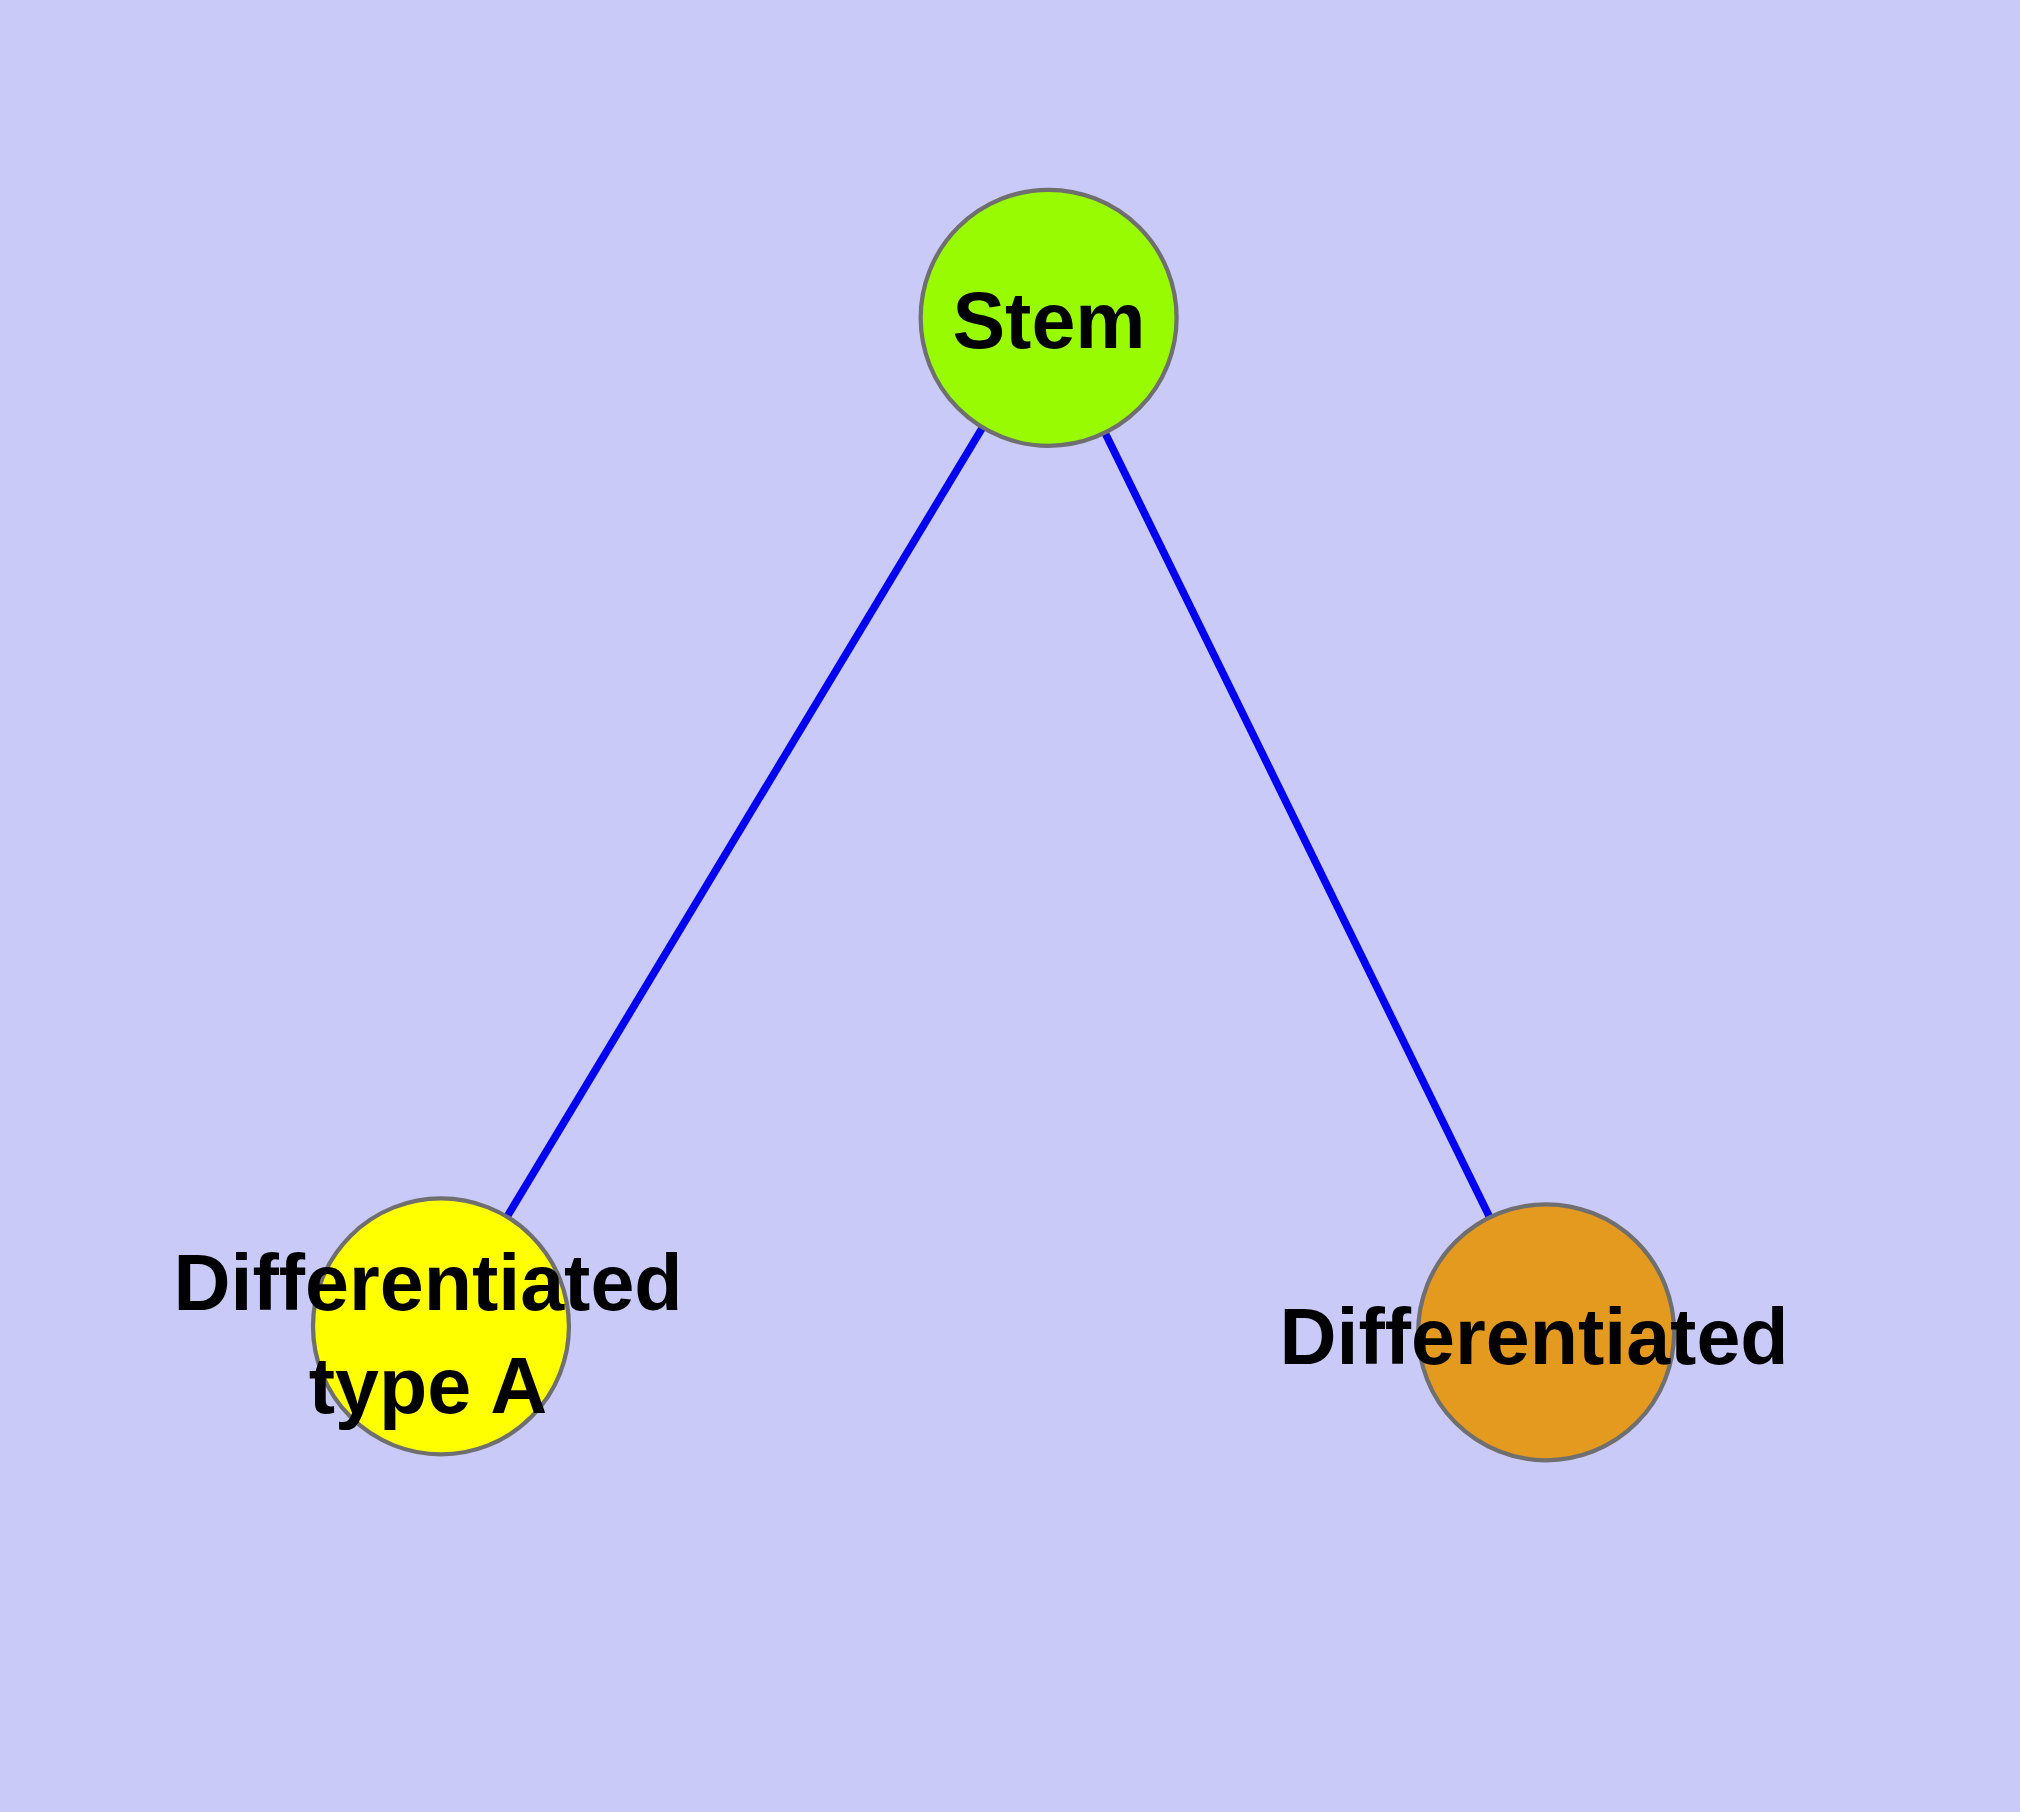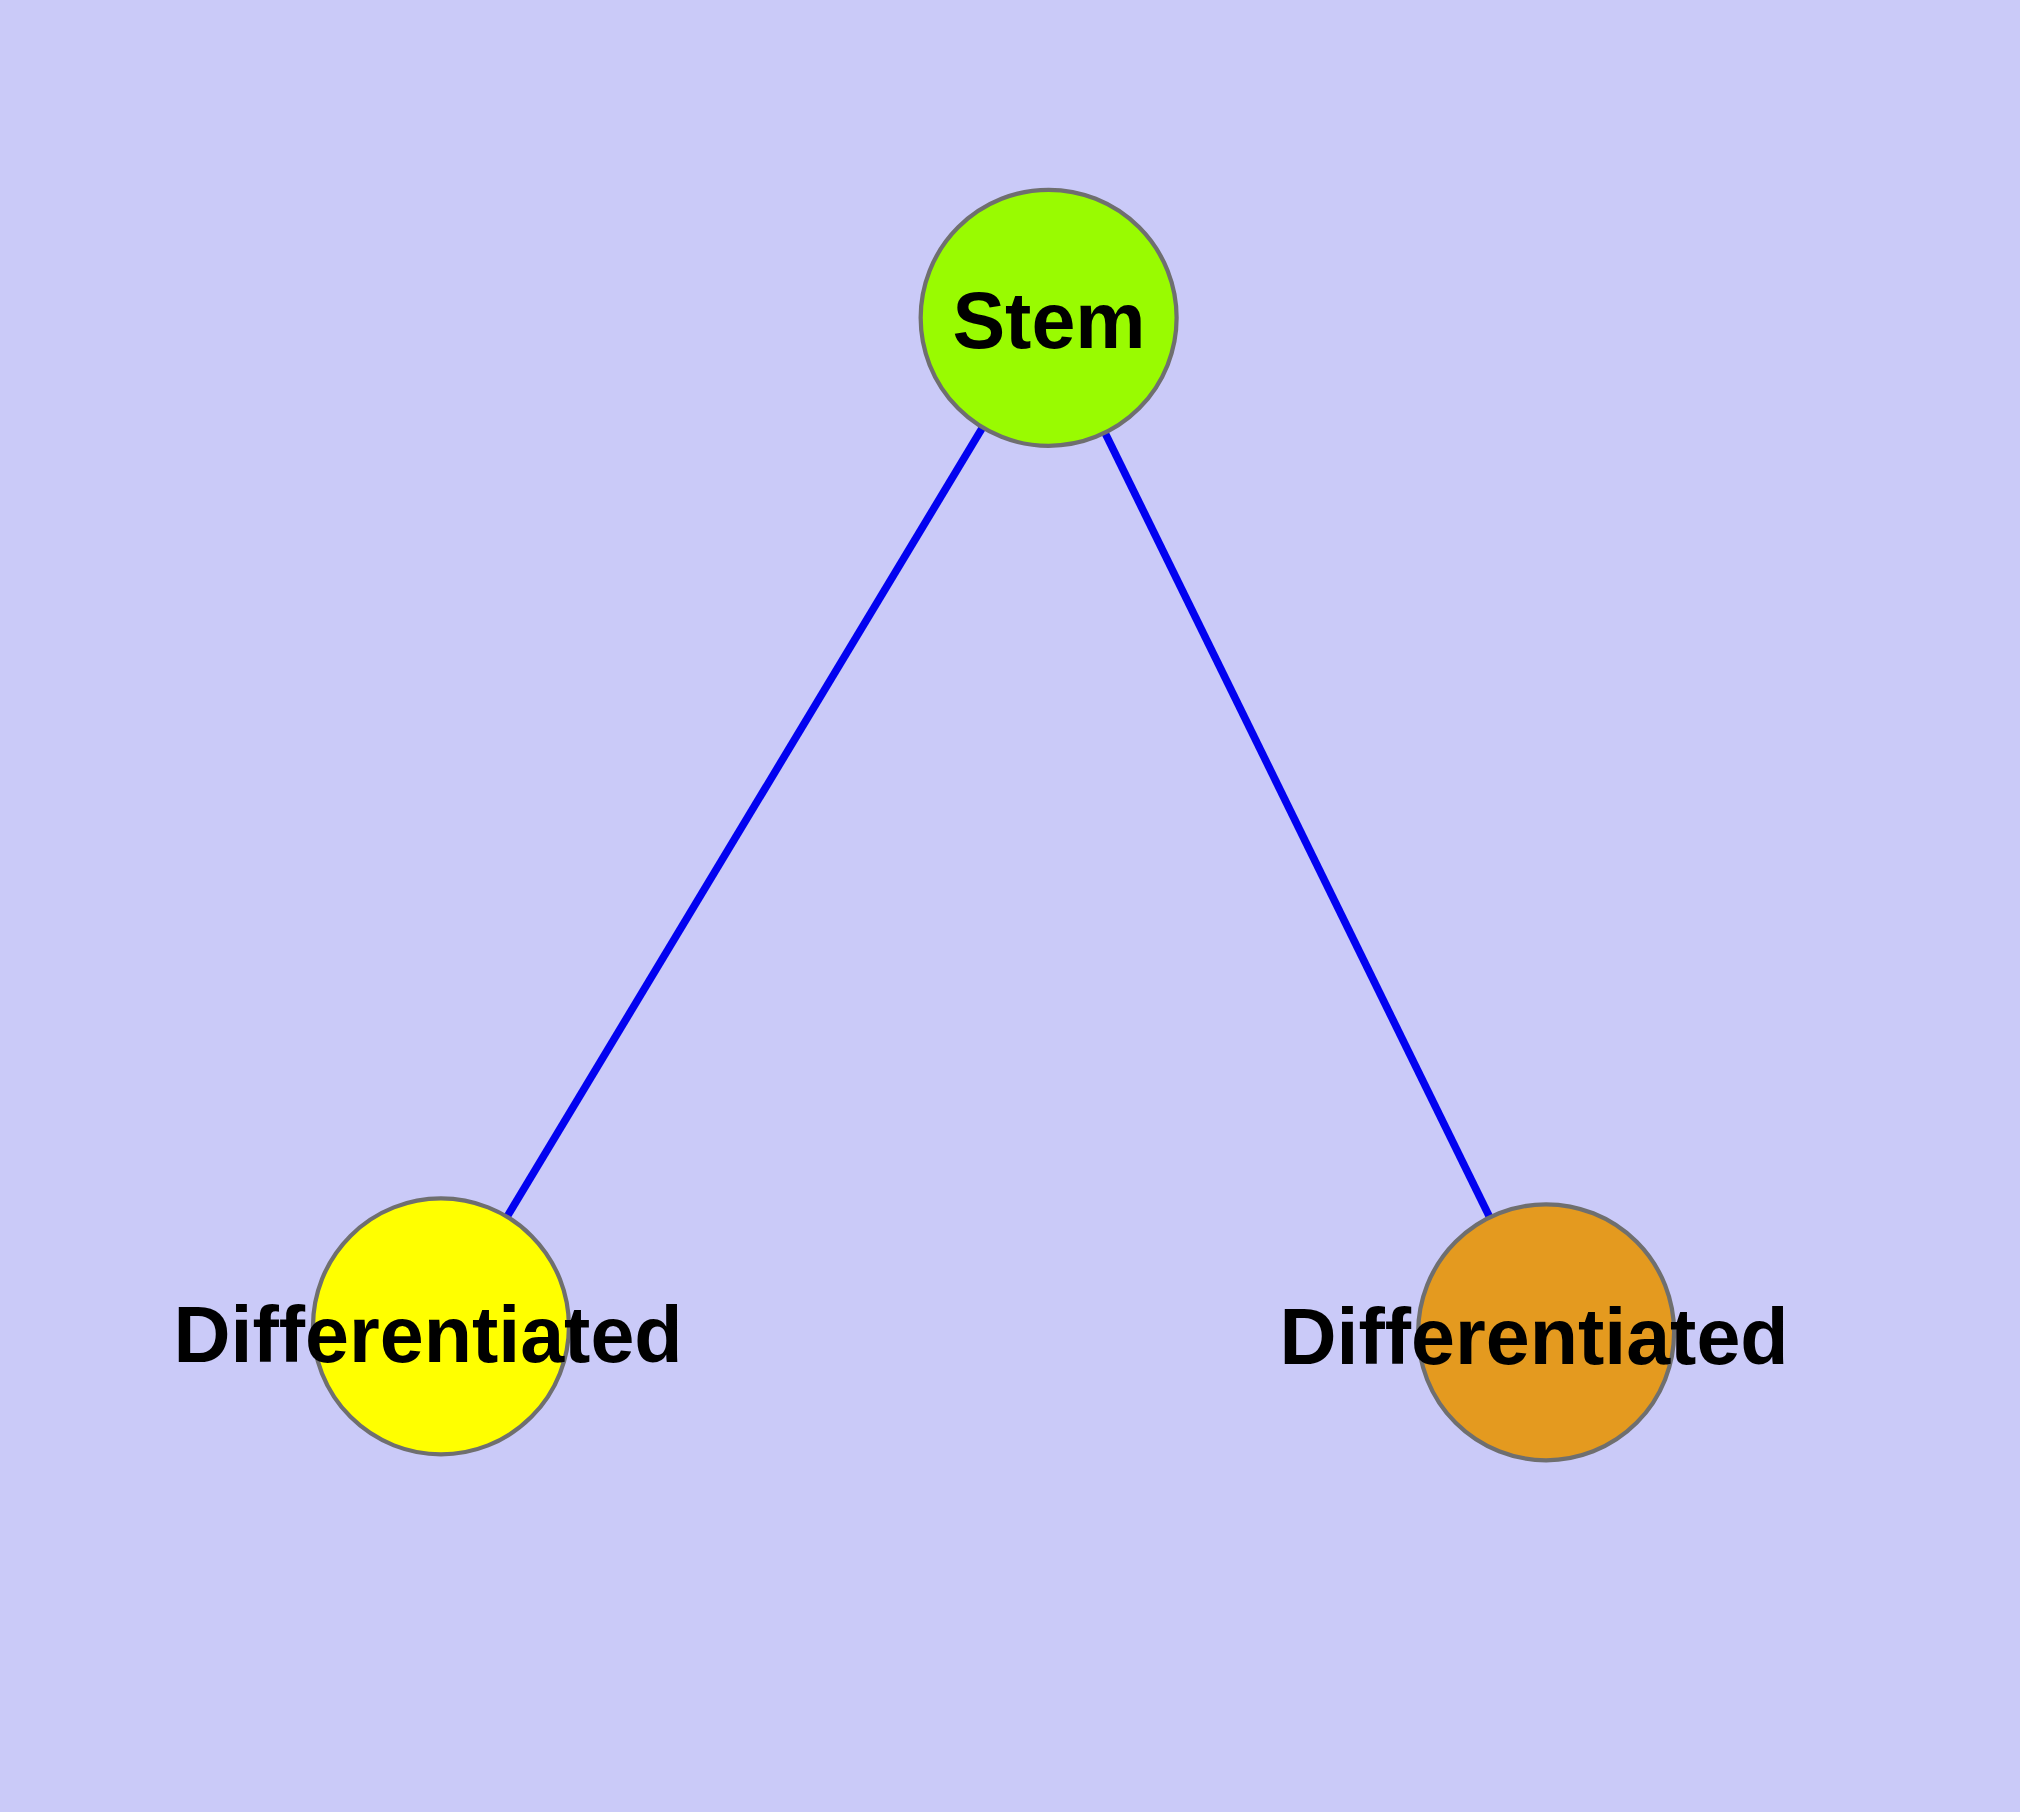--- a/index.html
+++ b/index.html
@@ -52,20 +52,21 @@
 
     <circle cx="1237" cy="375" r="151" stroke-width="5" fill="#99fb01" stroke="#6f6f6f"></circle>
     <circle cx="520" cy="1565" r="151" stroke-width="5" fill="#ffff00" stroke="#6f6f6f"></circle>
     <circle cx="1824" cy="1572" r="151" stroke-width="5" fill="#e49a1f" stroke="#6f6f6f"></circle>
   </svg>
 
   <div class="node-label" style="left: 1049px; top: 320px;">Stem</div>
 
   <div class="node-label" style="left: 428px; top: 1334px;">
     <span class="line">Differentiated</span>
+    <span class="line">type A</span>
   </div>
 
   <div class="node-label" style="left: 1534px; top: 1336px;">
     <span class="line">Differentiated</span>
   </div>
 
 </div>
 
 
 </body></html>

